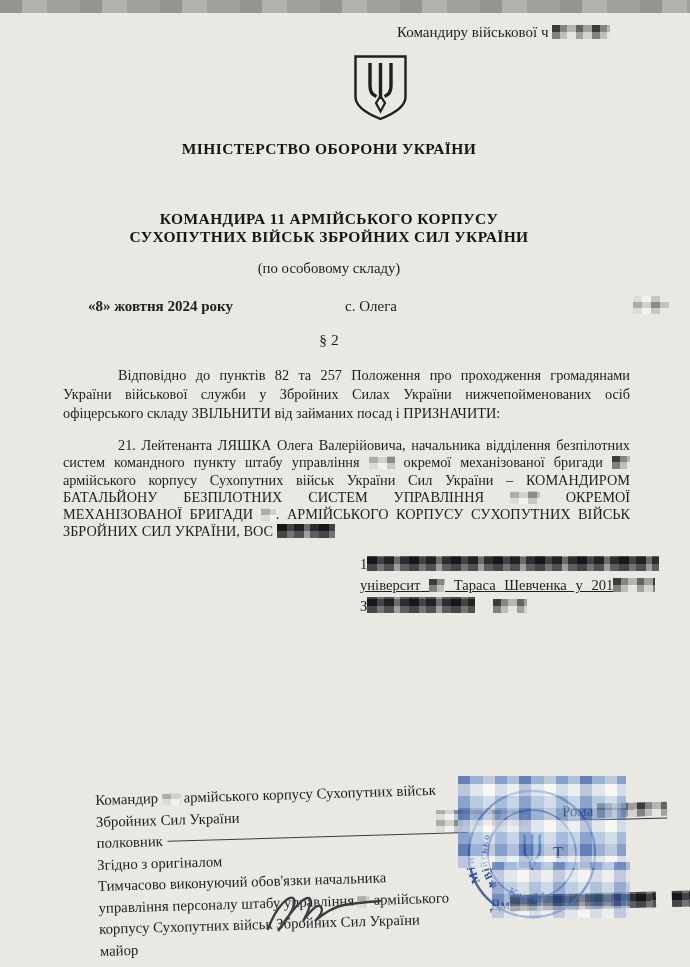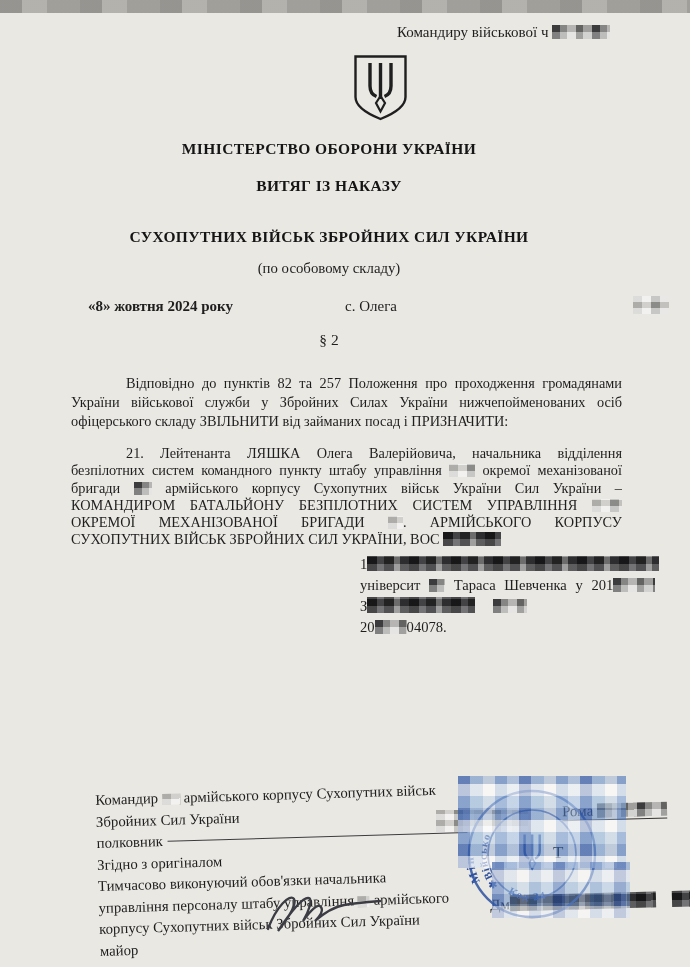--- a/index.html
+++ b/index.html
@@ -18,21 +18,21 @@
   }
   .scan-right{
     position:absolute;right:0;top:818px;width:3px;height:149px;
     background:linear-gradient(180deg,#b77a55,#a35f41);opacity:.8;
   }
   .abs{position:absolute;}
   .ctr{left:0;width:658px;text-align:center;}
   .hdr{font-weight:bold;letter-spacing:.4px;color:#151515;font-size:15.5px;}
   .addressee{font-size:15px;white-space:nowrap;}
   .body-col{left:63px;width:567px;text-align:justify;}
-  .para{margin:8px;font-size:14.3px;}
+  .para{margin:0;font-size:14.3px;}
   .indent{text-indent:55px;}
   .detail-col{left:360px;width:318px;text-align:justify;font-size:14.6px;line-height:21px;}
   .footer-block{left:95px;width:390px;font-size:14.8px;line-height:21.5px;
     transform:rotate(-1.7deg);transform-origin:left top;}
   
   .mz{display:inline-block;height:14px;vertical-align:-2px;
     background-image:
       repeating-linear-gradient(0deg, rgba(255,255,255,.35) 0 7px, rgba(60,60,60,.22) 7px 14px),
       repeating-linear-gradient(90deg, #3c3c3e 0 8px, #9a9a98 8px 15px, #d8d7d4 15px 24px, #6e6e6c 24px 31px, #bcbbb8 31px 40px);
   }
@@ -46,21 +46,21 @@
   }
   .mz.blk{display:block;}
   .bluemz{position:absolute;opacity:.92;
     background-image:
       repeating-linear-gradient(0deg, rgba(255,255,255,.55) 0 12px, rgba(68,110,180,.30) 12px 24px, rgba(170,198,230,.45) 24px 36px),
       repeating-linear-gradient(90deg, rgba(45,81,160,.72) 0 12px, rgba(137,170,214,.5) 12px 25px, rgba(255,255,255,.28) 25px 37px, rgba(86,126,190,.55) 37px 49px, rgba(196,214,238,.5) 49px 61px);
   }
   .rule{display:inline-block;width:300px;border-bottom:1.6px solid #3c3c40;
     vertical-align:4px;margin-left:5px;}
   .name-right{border-bottom:1.6px solid #333;padding-bottom:1px;font-size:15px;white-space:nowrap;}
-  .quote-line{word-spacing:5px;}
+  .quote-line{word-spacing:5px;text-decoration:underline;}
 </style>
 </head>
 <body>
 
 <div class="page">
 
   <div class="scan-top"></div>
   <div class="scan-right"></div>
 
   <div class="abs addressee" style="left:397px;top:24px;">
@@ -74,21 +74,21 @@
       <g fill="none" stroke="#1f1f1f" stroke-width="3.4">
         <path d="M28,9 V45"></path>
         <path d="M17.5,9 V32 Q17.5,40 24,42.5"></path>
         <path d="M38.5,9 V32 Q38.5,40 32,42.5"></path>
       </g>
       <path d="M28,42 L23.5,49 L28,57.5 L32.5,49 Z" fill="none" stroke="#1f1f1f" stroke-width="2.2"></path>
     </svg>
   </div>
 
   <div class="abs ctr hdr" style="top:140px;">МІНІСТЕРСТВО ОБОРОНИ УКРАЇНИ</div>
-  <div class="abs ctr hdr" style="top:177px;">ВИТЯГ ІЗ НАКАЗУ</div>
+  <div class="abs ctr hdr" style="top:210px;">КОМАНДИРА 11 АРМІЙСЬКОГО КОРПУСУ</div>
   <div class="abs ctr hdr" style="top:228px;">СУХОПУТНИХ ВІЙСЬК ЗБРОЙНИХ СИЛ УКРАЇНИ</div>
   <div class="abs ctr" style="top:260px;font-size:14.8px;">(по особовому складу)</div>
 
   <div class="abs" style="left:88px;top:298px;font-size:15px;font-weight:bold;">«8» жовтня 2024 року</div>
   <div class="abs" style="left:345px;top:298px;font-size:15px;">с. Олега</div>
   <span class="mz light abs" style="left:633px;top:296px;width:36px;height:18px;"></span>
 
   <div class="abs ctr" style="top:331px;font-size:15.5px;">§ 2</div>
 
   <div class="abs body-col" style="top:366px;">
@@ -114,23 +114,20 @@
       <span>1</span><span class="mz dark" style="width:292px;height:15px;"></span>
     </div>
     <div class="quote-line">
       <span>університ</span>
       <span class="mz" style="width:16px;height:13px;"></span>
       <span>Тараса Шевченка у 201</span><span class="mz" style="width:42px;height:14px;"></span>
     </div>
     <div>
       <span>З</span><span class="mz dark" style="width:108px;height:16px;"></span>
       <span class="mz" style="width:34px;height:14px;margin-left:14px;"></span>
-    </div>
-    <div>
-      <span>20</span><span class="mz" style="width:32px;height:14px;"></span><span>04078.</span>
     </div>
   </div>
 
   <div class="abs footer-block" style="top:790px;">
     <div>
       <span>Командир</span>
       <span class="mz light" style="width:18px;height:11px;"></span>
       <span>армійського корпусу Сухопутних військ</span>
     </div>
     <div>Збройних Сил України</div>

